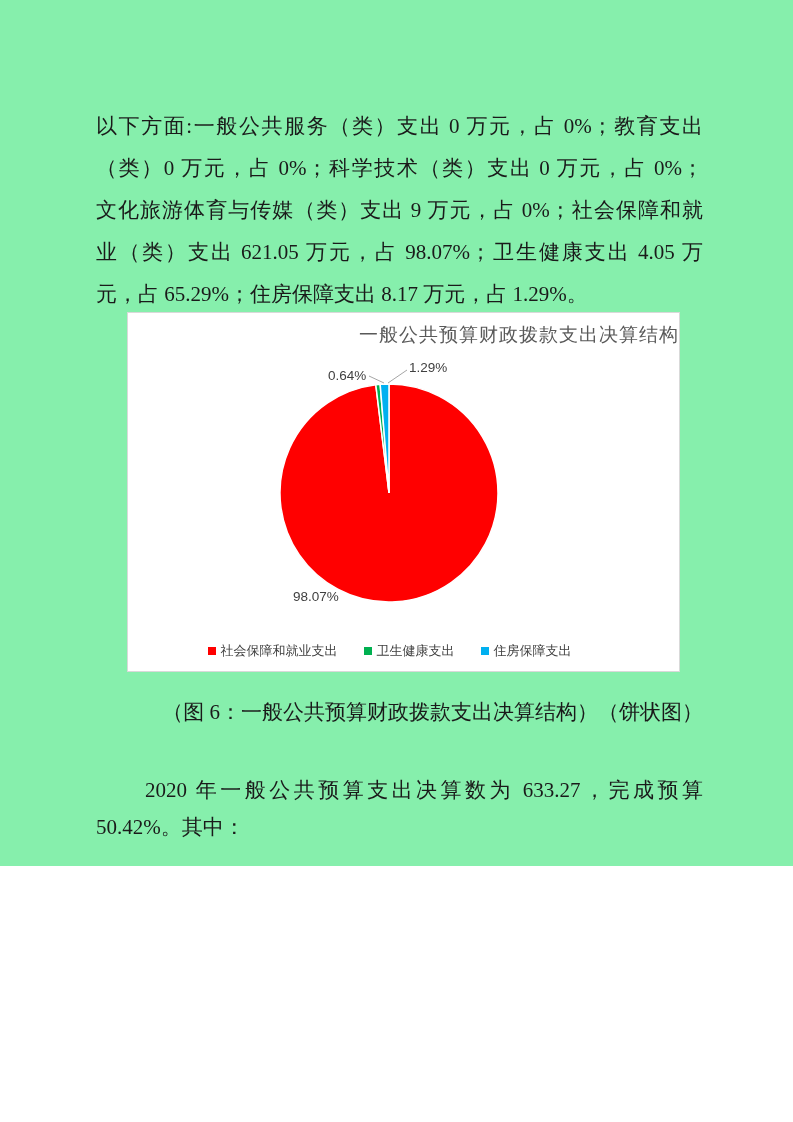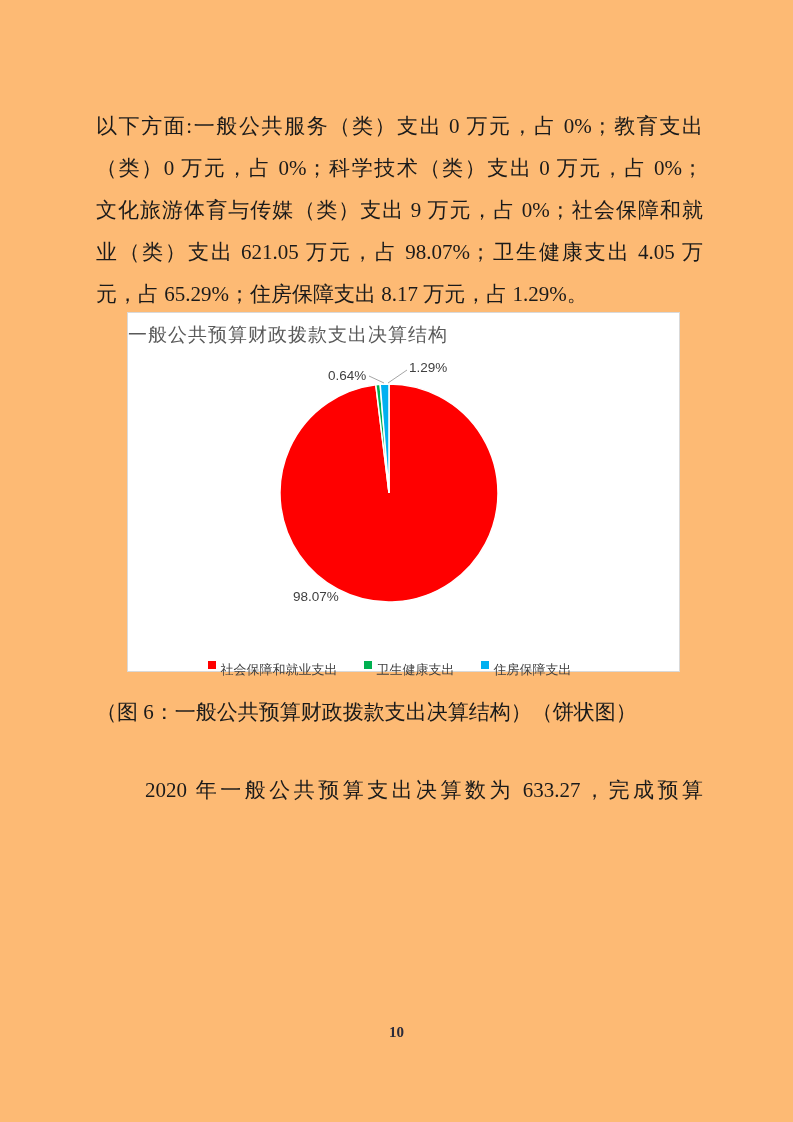--- a/index.html
+++ b/index.html
@@ -4,22 +4,22 @@
 <style>
   * { margin: 0; padding: 0; box-sizing: border-box; }
   html, body { background: #ffffff; }
   body {
     font-family: "Liberation Serif", "DejaVu Serif", serif;
     color: #1a1a1a;
   }
   .page {
     position: relative;
     width: 793px;
-    height: 1122px;
-    background: #fdba74;
+    height: 866px;
+    background: #86efac;
     overflow: hidden;
     padding-left: 22px;
   }
   
   .textline {
     position: absolute;
     left: 96px;
     width: 607px;
     font-size: 21px;
     line-height: 42px;
@@ -27,38 +27,38 @@
   }
   .block {
     position: absolute;
     left: 96px;
     width: 607px;
     font-size: 21px;
   }
   .block .ln { display: block; }
   .jl { text-align: justify; text-align-last: justify; white-space: normal; }
   .indent { text-indent: 49px; }
-  .caption { text-align: left; }
+  .caption { text-align: right; }
   .heading { font-weight: bold; padding-left: 31px; letter-spacing: 1px; }
   
   .chart-box {
     position: absolute;
     left: 127px;
     top: 312px;
     width: 553px;
     height: 360px;
     border: 1px solid #d9d9d9;
     background: #ffffff;
   }
   .chart-title {
     position: absolute;
     top: 9px;
     left: 0;
     width: 100%;
-    text-align: left;
+    text-align: right;
     font-family: "Liberation Sans", "DejaVu Sans", sans-serif;
     font-size: 19px;
     letter-spacing: 1px;
     color: #595959;
   }
   .pie-svg {
     position: absolute;
     left: 0; top: 0;
     width: 553px;
     height: 360px;
@@ -73,21 +73,21 @@
     left: 0;
     top: 329px;
     width: 523px; 
     display: flex;
     justify-content: center;
     gap: 26px;
     font-family: "Liberation Sans", "DejaVu Sans", sans-serif;
     font-size: 13px;
     color: #404040;
   }
-  .legend-item { display: flex; align-items: flex-start; gap: 5px; white-space: nowrap; margin-top: 19px; }
+  .legend-item { display: flex; align-items: center; gap: 5px; white-space: nowrap; }
   .swatch { width: 8px; height: 8px; display: inline-block; flex: 0 0 auto; }
   
   .page-number {
     position: absolute;
     left: 0;
     top: 1024px;
     width: 100%;
     text-align: center;
     font-size: 15px;
     font-weight: bold;
@@ -139,19 +139,20 @@
         <span>住房保障支出</span>
       </div>
     </div>
   </div>
 
   <div class="textline caption" style="top:691px;">（图 6：一般公共预算财政拨款支出决算结构）（饼状图）</div>
 
 
   <div class="block" style="top:772px; line-height:37px;">
     <span class="ln jl indent">2020 年一般公共预算支出决算数为 633.27，完成预算</span>
+    <span class="ln">50.42%。其中：</span>
   </div>
 
 
 
   <div class="page-number">10</div>
 
 </div>
 
 </body></html>

